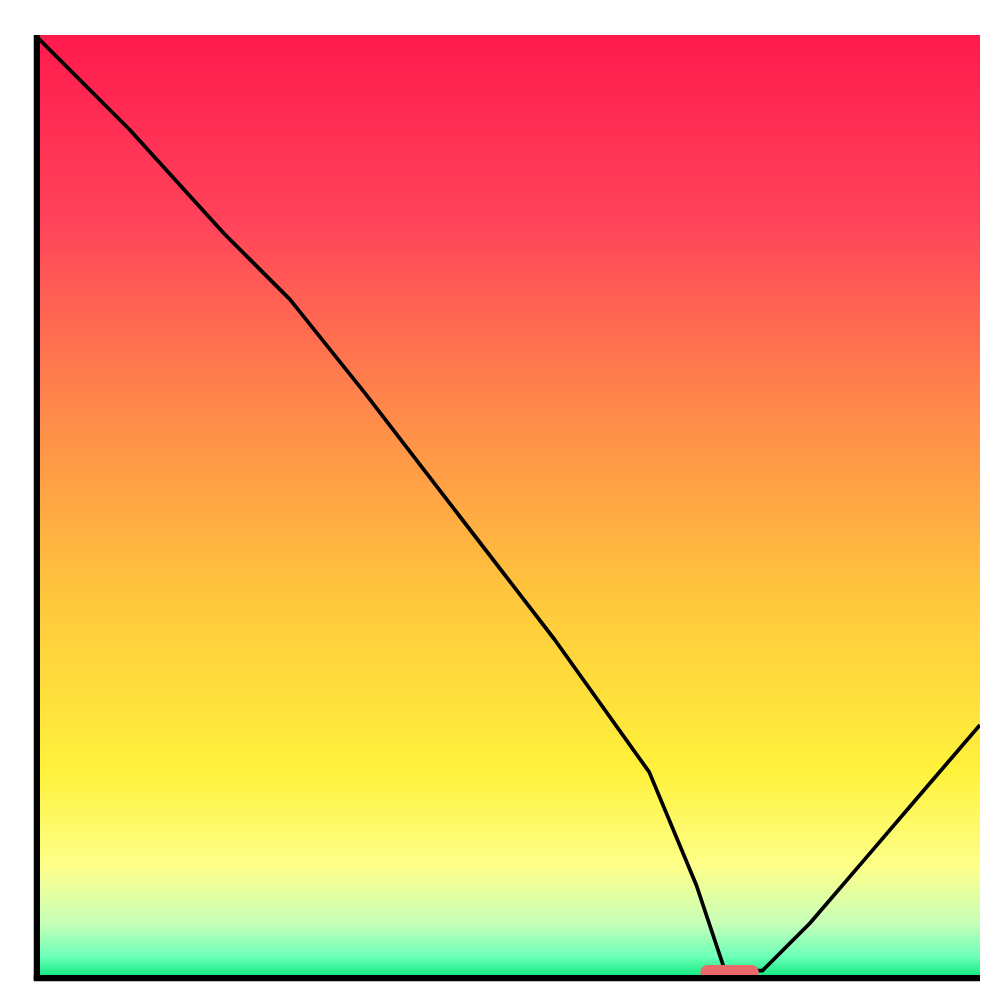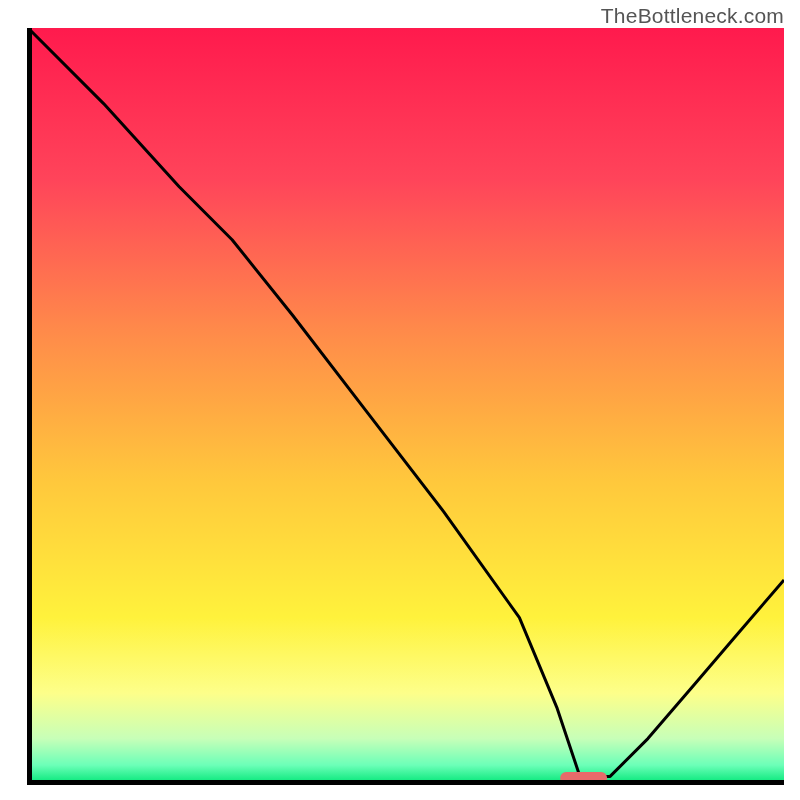--- a/index.html
+++ b/index.html
@@ -49,15 +49,14 @@
     <div class="gradient-fill" id="grad" style="background: linear-gradient(rgb(255, 26, 77) 0%, rgb(255, 68, 90) 20%, rgb(255, 138, 74) 40%, rgb(255, 200, 60) 60%, rgb(255, 242, 60) 78%, rgb(253, 255, 138) 88%, rgb(199, 255, 184) 94%, rgb(108, 255, 184) 97.5%, rgb(0, 230, 118) 100%);"></div>
     <svg class="curve" id="svg" width="756" height="756" viewBox="0 0 756 756">
         <path d="M0.0 0.0 L75.6 75.6 L151.2 158.8 L204.1 211.7 L264.6 287.3 L340.2 385.6 L415.8 483.8 L491.4 589.7 L529.2 680.4 L551.9 748.4 L582.1 748.4 L619.9 710.6 L665.3 657.7 L710.6 604.8 L756.0 551.9 " fill="none" stroke="#000" stroke-width="3" stroke-linejoin="round"></path>
         <rect x="532.2" y="743.9" width="46.9" height="12.1" rx="6" fill="#e86a6a"></rect>
       </svg>
   </div>
 
   <div class="axis-line" id="axis-left" style="left: 27px; top: 28px; width: 5px; height: 756px;"></div>
   <div class="axis-line" id="axis-bottom" style="left: 27px; top: 780px; width: 757px; height: 5px;"></div>
 
-  <div class="watermark" id="watermark" style="right: 16px; top: 4px;">TheBottleneck.com</div>
 
 </div>
 
 </body></html>

